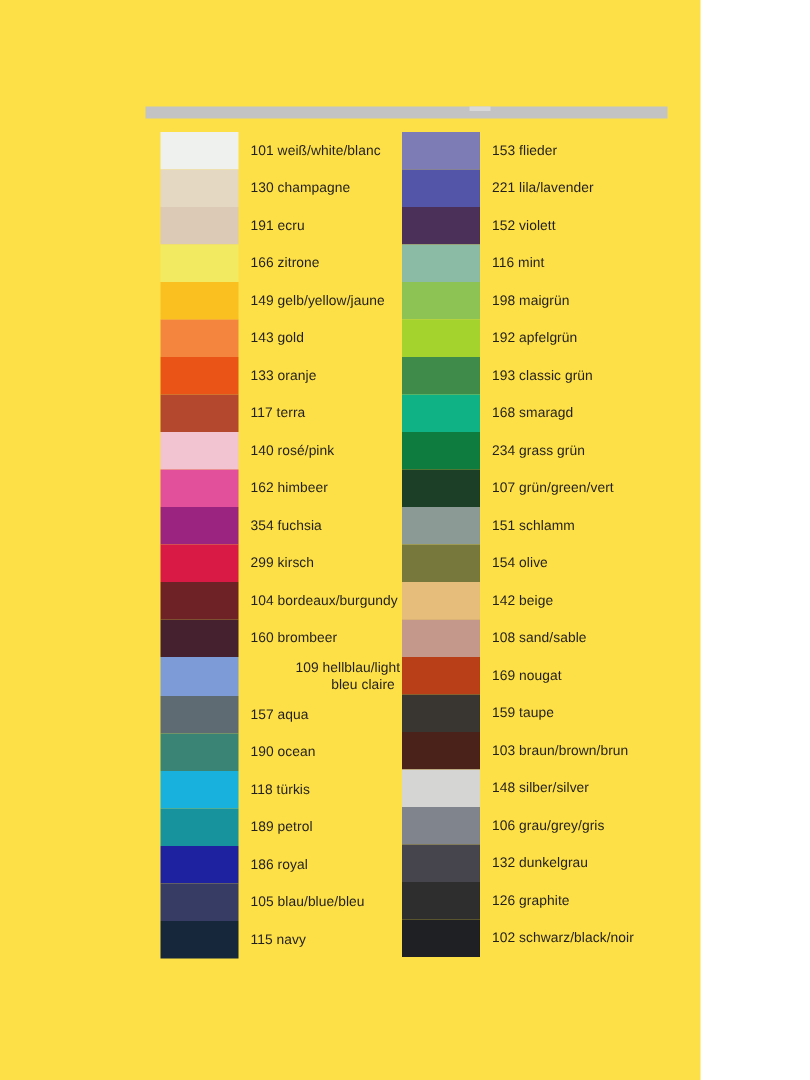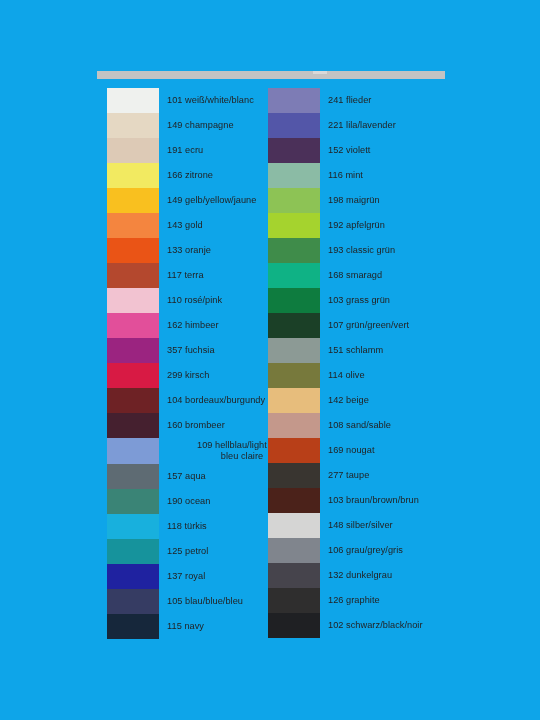--- a/index.html
+++ b/index.html
@@ -10,23 +10,23 @@
   body {
     width: 540px;
     height: 720px;
     overflow: hidden;
     font-family: "Liberation Sans", sans-serif;
     -webkit-font-smoothing: antialiased;
   }
 
   #page {
     position: relative;
-    width: 540px;
+    width: 467px;
     height: 720px;
-    background: #0ea5e9;
+    background: #fde047;
   }
 
   
   .top-bar {
     position: absolute;
     left: 97px;
     top: 71px;
     width: 348px;
     height: 8px;
     background: #c3c3c3;
@@ -89,21 +89,21 @@
     <div class="top-bar-notch"></div>
   </div>
 
   <div class="col col-left" id="col-left">
       <div class="row">
         <div class="swatch" title="weiß/white/blanc" style="background: rgb(239, 241, 238);"></div>
         <div class="label">101 weiß/white/blanc</div>
       </div>
       <div class="row">
         <div class="swatch" title="champagne" style="background: rgb(229, 216, 195);"></div>
-        <div class="label">149 champagne</div>
+        <div class="label">130 champagne</div>
       </div>
       <div class="row">
         <div class="swatch" title="ecru" style="background: rgb(221, 202, 182);"></div>
         <div class="label">191 ecru</div>
       </div>
       <div class="row">
         <div class="swatch" title="zitrone" style="background: rgb(242, 234, 97);"></div>
         <div class="label">166 zitrone</div>
       </div>
       <div class="row">
@@ -117,29 +117,29 @@
       <div class="row">
         <div class="swatch" title="oranje" style="background: rgb(234, 84, 22);"></div>
         <div class="label">133 oranje</div>
       </div>
       <div class="row">
         <div class="swatch" title="terra" style="background: rgb(180, 72, 46);"></div>
         <div class="label">117 terra</div>
       </div>
       <div class="row">
         <div class="swatch" title="rosé/pink" style="background: rgb(242, 195, 209);"></div>
-        <div class="label">110 rosé/pink</div>
+        <div class="label">140 rosé/pink</div>
       </div>
       <div class="row">
         <div class="swatch" title="himbeer" style="background: rgb(226, 79, 154);"></div>
         <div class="label">162 himbeer</div>
       </div>
       <div class="row">
         <div class="swatch" title="fuchsia" style="background: rgb(155, 36, 128);"></div>
-        <div class="label">357 fuchsia</div>
+        <div class="label">354 fuchsia</div>
       </div>
       <div class="row">
         <div class="swatch" title="kirsch" style="background: rgb(216, 26, 68);"></div>
         <div class="label">299 kirsch</div>
       </div>
       <div class="row">
         <div class="swatch" title="bordeaux/burgundy" style="background: rgb(110, 34, 37);"></div>
         <div class="label">104 bordeaux/burgundy</div>
       </div>
       <div class="row">
@@ -158,39 +158,39 @@
       <div class="row">
         <div class="swatch" title="ocean" style="background: rgb(58, 132, 118);"></div>
         <div class="label">190 ocean</div>
       </div>
       <div class="row">
         <div class="swatch" title="türkis" style="background: rgb(24, 176, 221);"></div>
         <div class="label">118 türkis</div>
       </div>
       <div class="row">
         <div class="swatch" title="petrol" style="background: rgb(22, 147, 156);"></div>
-        <div class="label">125 petrol</div>
+        <div class="label">189 petrol</div>
       </div>
       <div class="row">
         <div class="swatch" title="royal" style="background: rgb(31, 34, 160);"></div>
-        <div class="label">137 royal</div>
+        <div class="label">186 royal</div>
       </div>
       <div class="row">
         <div class="swatch" title="blau/blue/bleu" style="background: rgb(54, 60, 99);"></div>
         <div class="label">105 blau/blue/bleu</div>
       </div>
       <div class="row">
         <div class="swatch" title="navy" style="background: rgb(22, 39, 59);"></div>
         <div class="label">115 navy</div>
       </div>
     </div>
   <div class="col col-right" id="col-right">
       <div class="row">
         <div class="swatch" title="flieder" style="background: rgb(125, 124, 181);"></div>
-        <div class="label">241 flieder</div>
+        <div class="label">153 flieder</div>
       </div>
       <div class="row">
         <div class="swatch" title="lila/lavender" style="background: rgb(83, 86, 168);"></div>
         <div class="label">221 lila/lavender</div>
       </div>
       <div class="row">
         <div class="swatch" title="violett" style="background: rgb(75, 48, 89);"></div>
         <div class="label">152 violett</div>
       </div>
       <div class="row">
@@ -208,49 +208,49 @@
       <div class="row">
         <div class="swatch" title="classic grün" style="background: rgb(63, 140, 74);"></div>
         <div class="label">193 classic grün</div>
       </div>
       <div class="row">
         <div class="swatch" title="smaragd" style="background: rgb(15, 178, 133);"></div>
         <div class="label">168 smaragd</div>
       </div>
       <div class="row">
         <div class="swatch" title="grass grün" style="background: rgb(14, 124, 63);"></div>
-        <div class="label">103 grass grün</div>
+        <div class="label">234 grass grün</div>
       </div>
       <div class="row">
         <div class="swatch" title="grün/green/vert" style="background: rgb(27, 64, 39);"></div>
         <div class="label">107 grün/green/vert</div>
       </div>
       <div class="row">
         <div class="swatch" title="schlamm" style="background: rgb(140, 154, 149);"></div>
         <div class="label">151 schlamm</div>
       </div>
       <div class="row">
         <div class="swatch" title="olive" style="background: rgb(119, 121, 60);"></div>
-        <div class="label">114 olive</div>
+        <div class="label">154 olive</div>
       </div>
       <div class="row">
         <div class="swatch" title="beige" style="background: rgb(231, 189, 124);"></div>
         <div class="label">142 beige</div>
       </div>
       <div class="row">
         <div class="swatch" title="sand/sable" style="background: rgb(196, 152, 139);"></div>
         <div class="label">108 sand/sable</div>
       </div>
       <div class="row">
         <div class="swatch" title="nougat" style="background: rgb(184, 63, 24);"></div>
         <div class="label">169 nougat</div>
       </div>
       <div class="row">
         <div class="swatch" title="taupe" style="background: rgb(57, 53, 48);"></div>
-        <div class="label">277 taupe</div>
+        <div class="label">159 taupe</div>
       </div>
       <div class="row">
         <div class="swatch" title="braun/brown/brun" style="background: rgb(75, 34, 26);"></div>
         <div class="label">103 braun/brown/brun</div>
       </div>
       <div class="row">
         <div class="swatch" title="silber/silver" style="background: rgb(213, 213, 212);"></div>
         <div class="label">148 silber/silver</div>
       </div>
       <div class="row">

